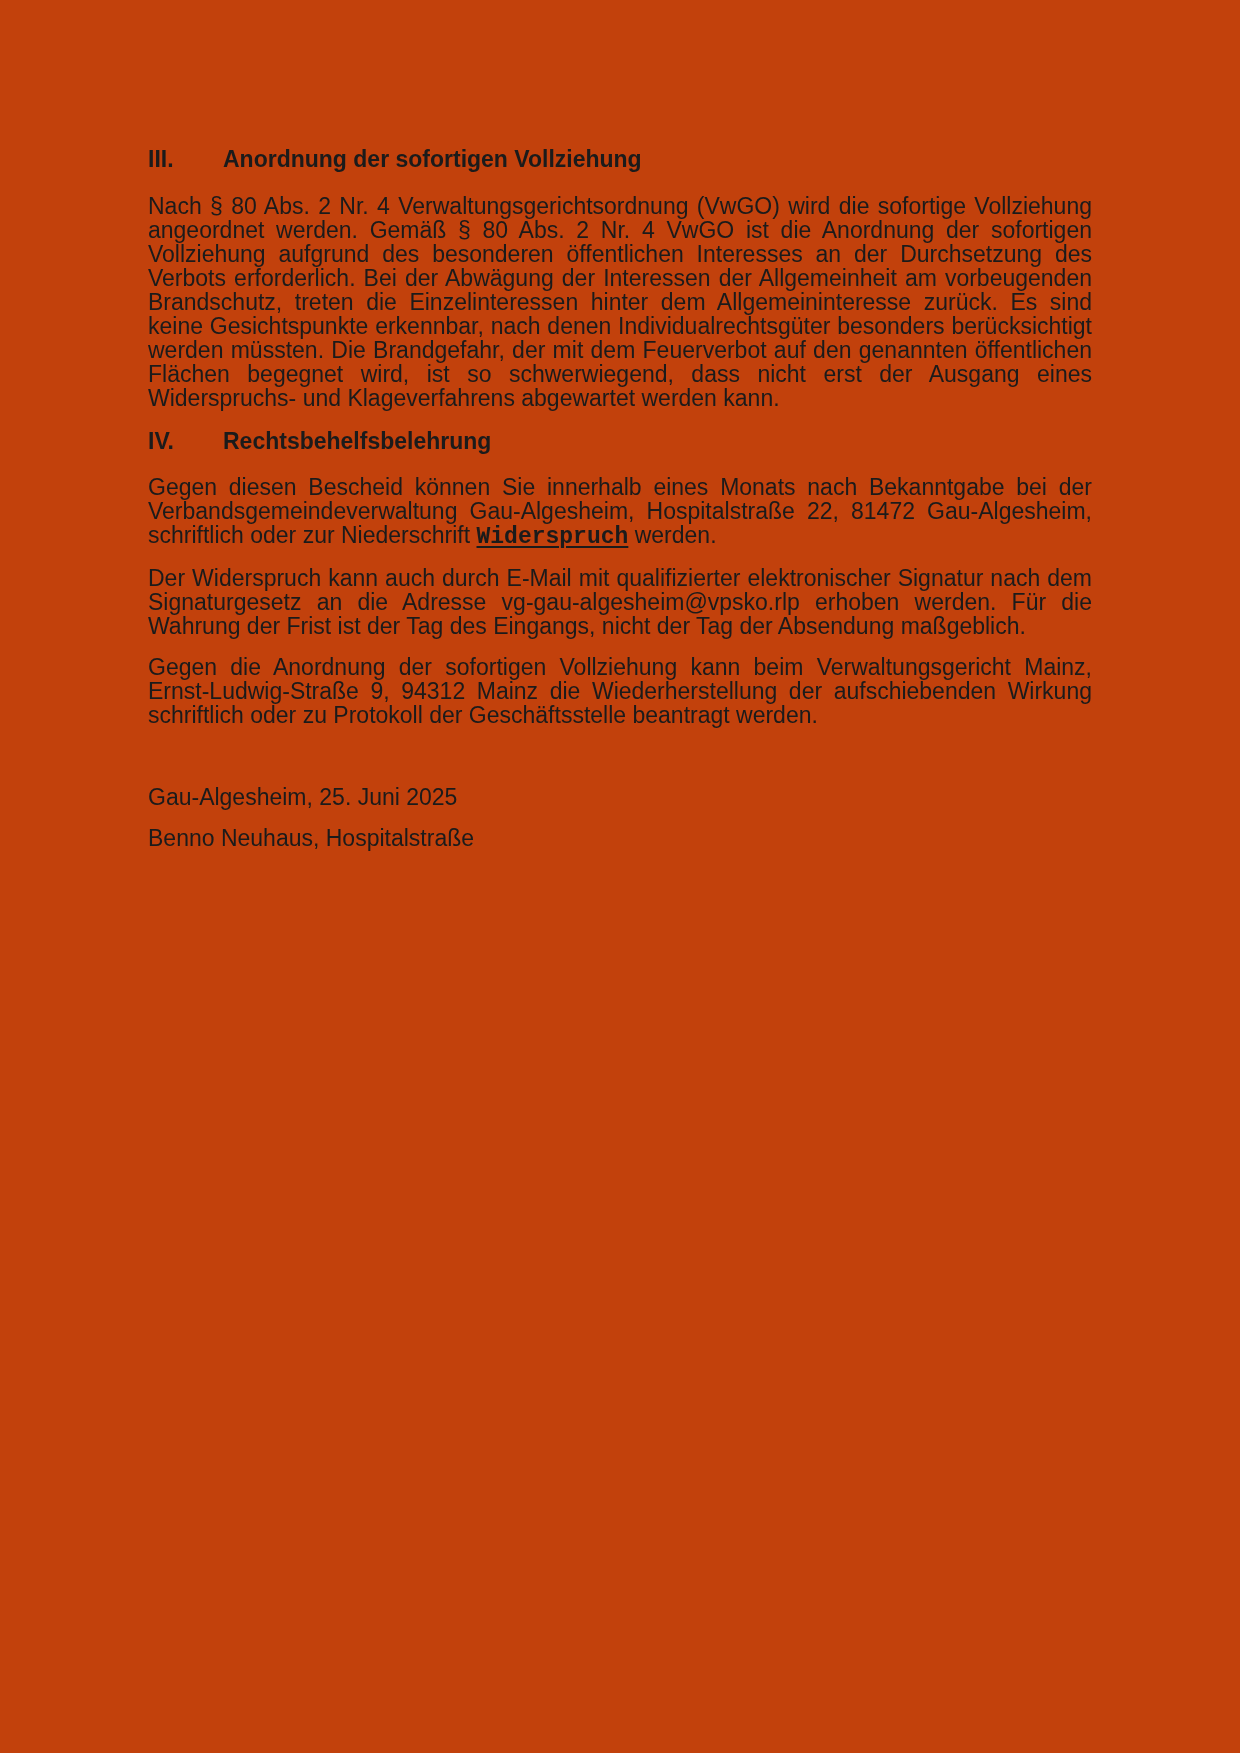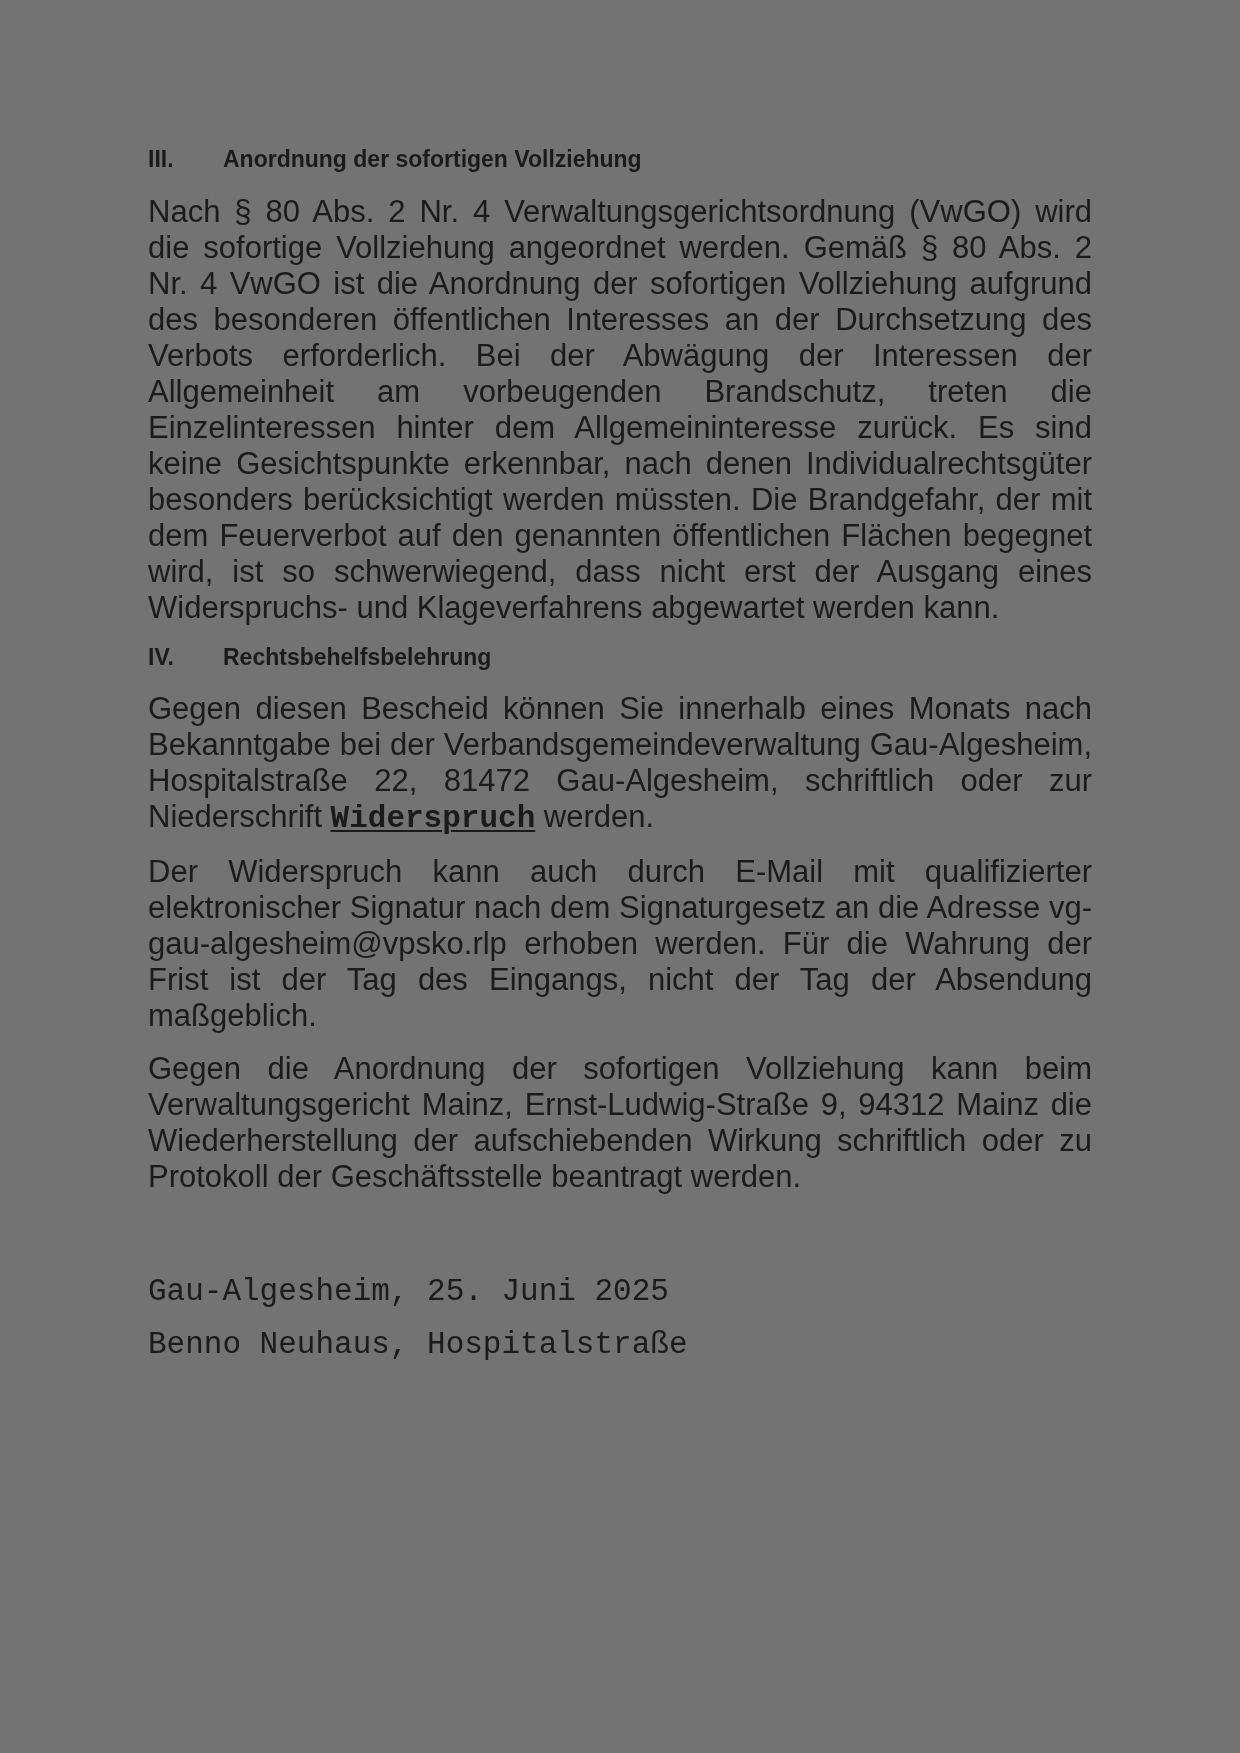--- a/index.html
+++ b/index.html
@@ -6,58 +6,57 @@
     margin: 0;
     padding: 0;
     background: #ffffff;
   }
   .page {
     position: relative;
     width: 1240px;
     height: 1753px;
     box-sizing: border-box;
     padding: 145px 148px 0 148px;
-    background: #737373;
+    background: #c2410c;
     font-family: "Liberation Sans", "DejaVu Sans", sans-serif;
     color: #1b1b1b;
     overflow: hidden;
   }
   .body-text {
     width: 944px;
   }
   .heading {
     font-size: 23px;
     line-height: 28.5px;
     font-weight: 700;
     margin: 0 0 20px 0;
     text-align: left;
     white-space: nowrap;
   }
   .heading-number {
     display: inline-block;
     width: 75px;
   }
   p {
-    font-size: 31px;
-    line-height: 36px;
+    font-size: 23px;
+    line-height: 24px;
     margin: 0 0 17px 0;
   }
   .justified {
     text-align: justify;
   }
   .emphasis {
     font-weight: 700;
     text-decoration: underline;
     text-decoration-thickness: 2px;
     text-underline-offset: 3px;
     font-family: Liberation Mono, monospace;
   }
   .closing {
-    margin-top: 79px;
-    font-family: Liberation Mono, monospace;
+    margin-top: 58px;
   }
   .closing p {
     text-align: left;
   }
 </style>
 </head>
 <body>
 
 <div class="page">
   <div class="body-text">

